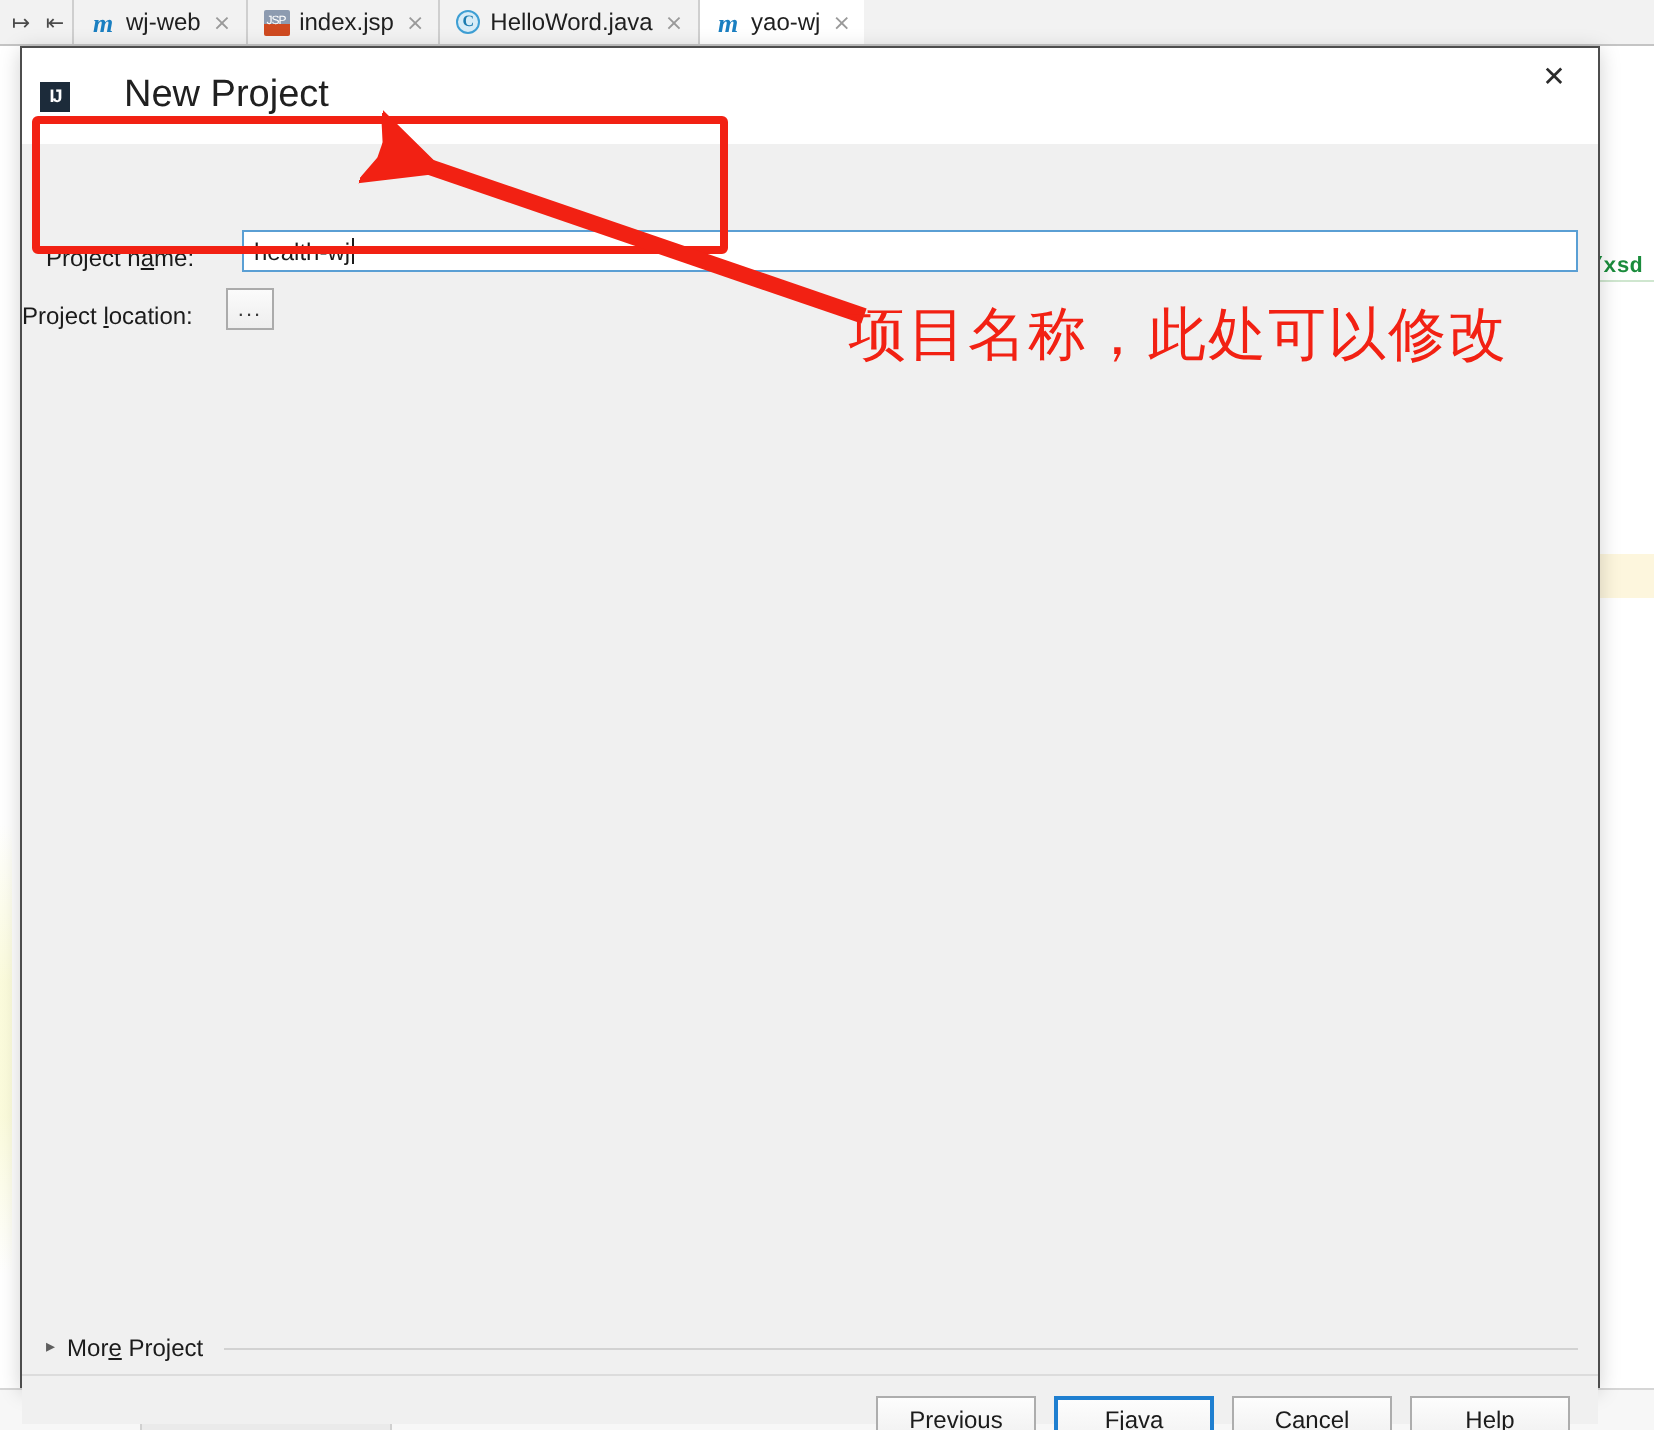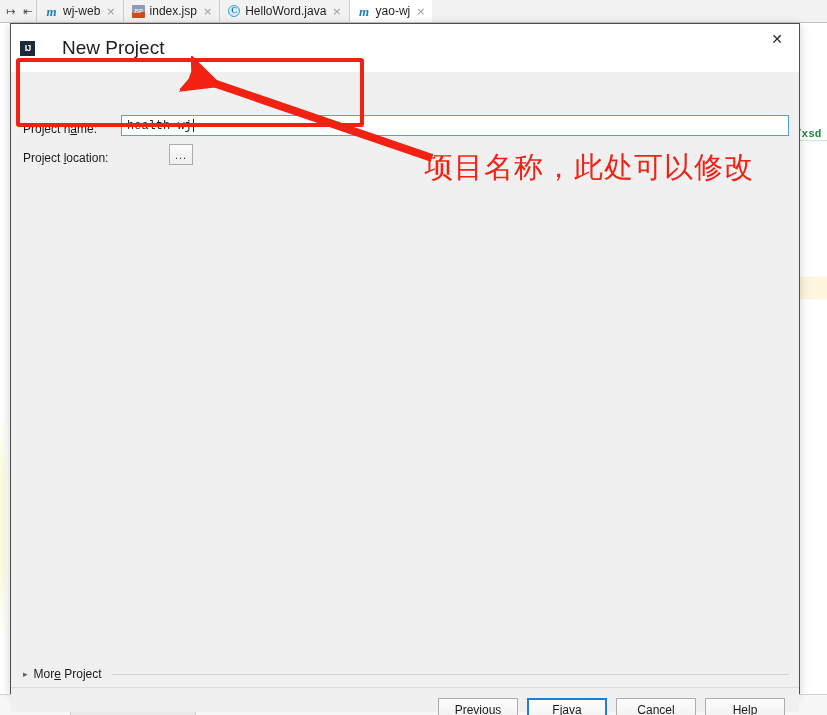--- a/index.html
+++ b/index.html
@@ -235,41 +235,40 @@
 
   
   .form-row {
     position: absolute;
     left: 0;
     height: 22px;
     display: flex;
     align-items: flex-end;
   }
   #row-project-name { top: 42px; left: 12px; width: 766px; }
-  #row-project-location { top: 71px; left: 12px; width: 766px; gap: 44px; }
+  #row-project-location { top: 71px; left: 0; width: 766px; }
 
   .form-label {
     font-size: 12px;
     color: #1b1b1b;
     width: 98px;
     flex: 0 0 auto;
     white-space: nowrap;
   }
   .mnem { text-decoration: underline; }
 
   .text-field {
     height: 21px;
     box-sizing: border-box;
     background: #ffffff;
     font-size: 12px;
     color: #1b1b1b;
     display: flex;
     align-items: center;
     padding-left: 5px;
-    font-family: Liberation Mono, monospace;
   }
   #project-name-input {
     width: 668px;
     border: 1px solid #5a9fd4;
     position: relative;
   }
   #project-name-input .caret {
     display: inline-block;
     width: 1px;
     height: 13px;

